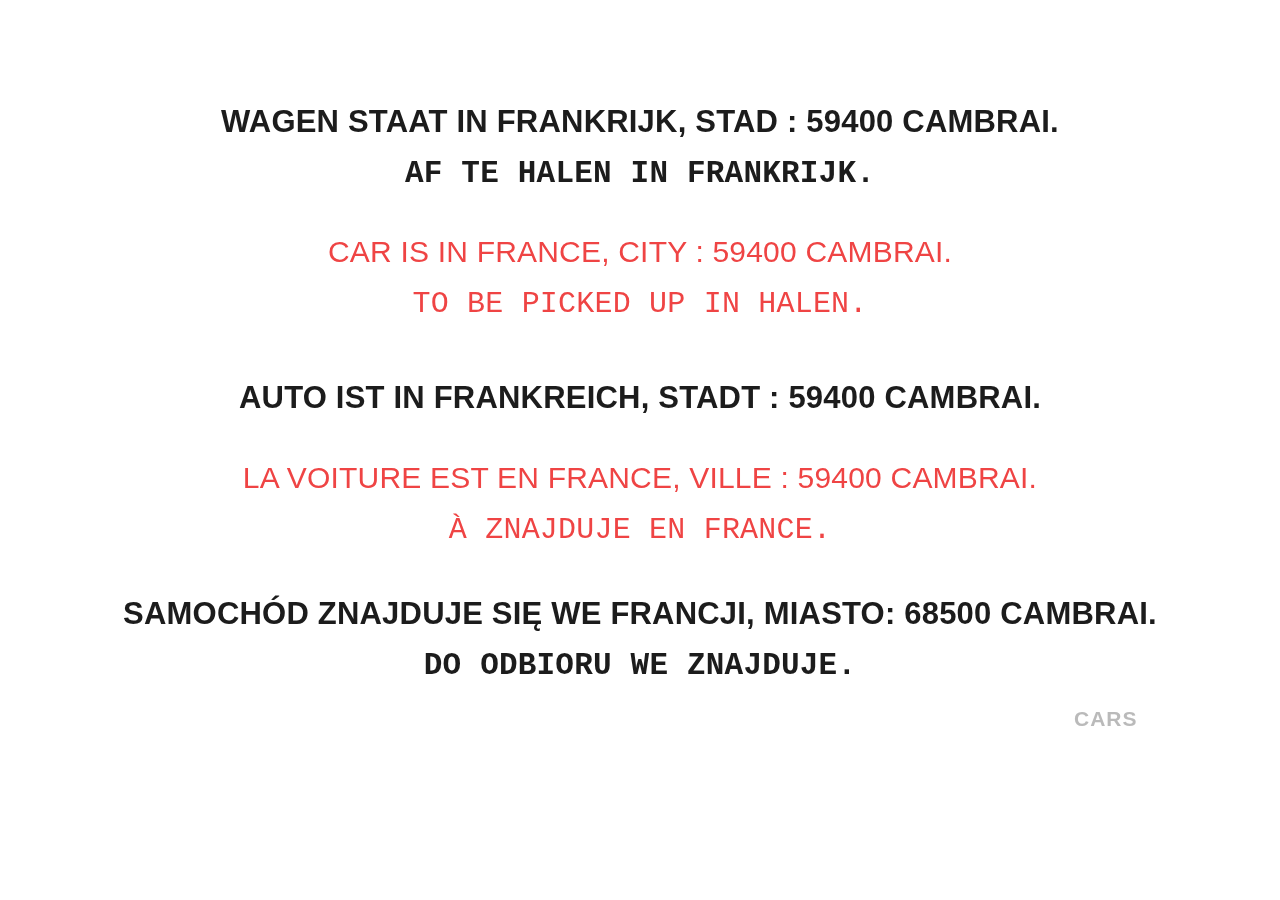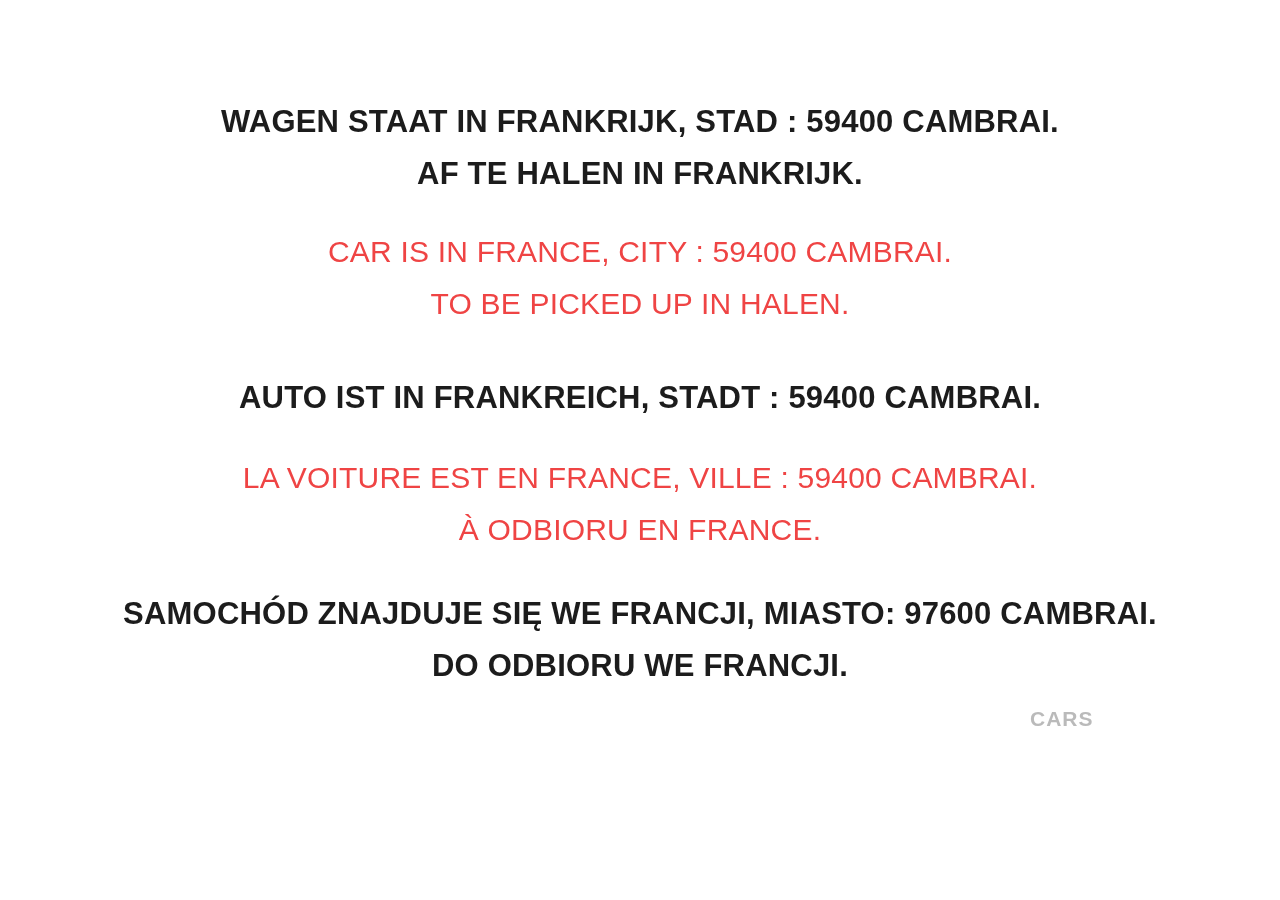--- a/index.html
+++ b/index.html
@@ -42,28 +42,28 @@
     color: #ef4444;
   }
   
   .block-nl { margin-bottom: 26px; }
   .block-en { margin-bottom: 34px; }
   .block-de { margin-bottom: 28px; margin-top: 8px; }
   .block-fr { margin-bottom: 32px; }
   .block-pl { margin-bottom: 0; }
 
   .line-1 { font-size: 31px; line-height: 52px; }
-  .line-2 { font-size: 31px; line-height: 52px; }
+  .line-2 { font-size: 31px; line-height: 52px; font-family: Liberation Mono, monospace; }
 
   .regular .line-1 { font-size: 30px; }
   .regular .line-2 { font-size: 30px; }
 
   .watermark {
     position: absolute;
-    left: 1030px;
+    left: 1074px;
     top: 707px;
     font-size: 21px;
     font-weight: 700;
     color: rgba(130,130,130,0.55);
     letter-spacing: 1px;
     pointer-events: none;
     white-space: nowrap;
   }
 </style>
 </head>
@@ -80,23 +80,23 @@
     <div class="line line-1">CAR IS IN FRANCE, CITY : 59400 CAMBRAI.</div>
     <div class="line line-2">TO BE PICKED UP IN HALEN.</div>
   </div>
 
   <div class="block block-de bold">
     <div class="line line-1">AUTO IST IN FRANKREICH, STADT : 59400 CAMBRAI.</div>
   </div>
 
   <div class="block block-fr regular">
     <div class="line line-1">LA VOITURE EST EN FRANCE, VILLE : 59400 CAMBRAI.</div>
-    <div class="line line-2">À ODBIORU EN FRANCE.</div>
+    <div class="line line-2">À ZNAJDUJE EN FRANCE.</div>
   </div>
 
   <div class="block block-pl bold">
-    <div class="line line-1">SAMOCHÓD ZNAJDUJE SIĘ WE FRANCJI, MIASTO: 97600 CAMBRAI.</div>
-    <div class="line line-2">DO ODBIORU WE FRANCJI.</div>
+    <div class="line line-1">SAMOCHÓD ZNAJDUJE SIĘ WE FRANCJI, MIASTO: 68500 CAMBRAI.</div>
+    <div class="line line-2">DO ODBIORU WE ZNAJDUJE.</div>
   </div>
 
   <div class="watermark">CARS</div>
 
 </div>
 
 </body></html>

